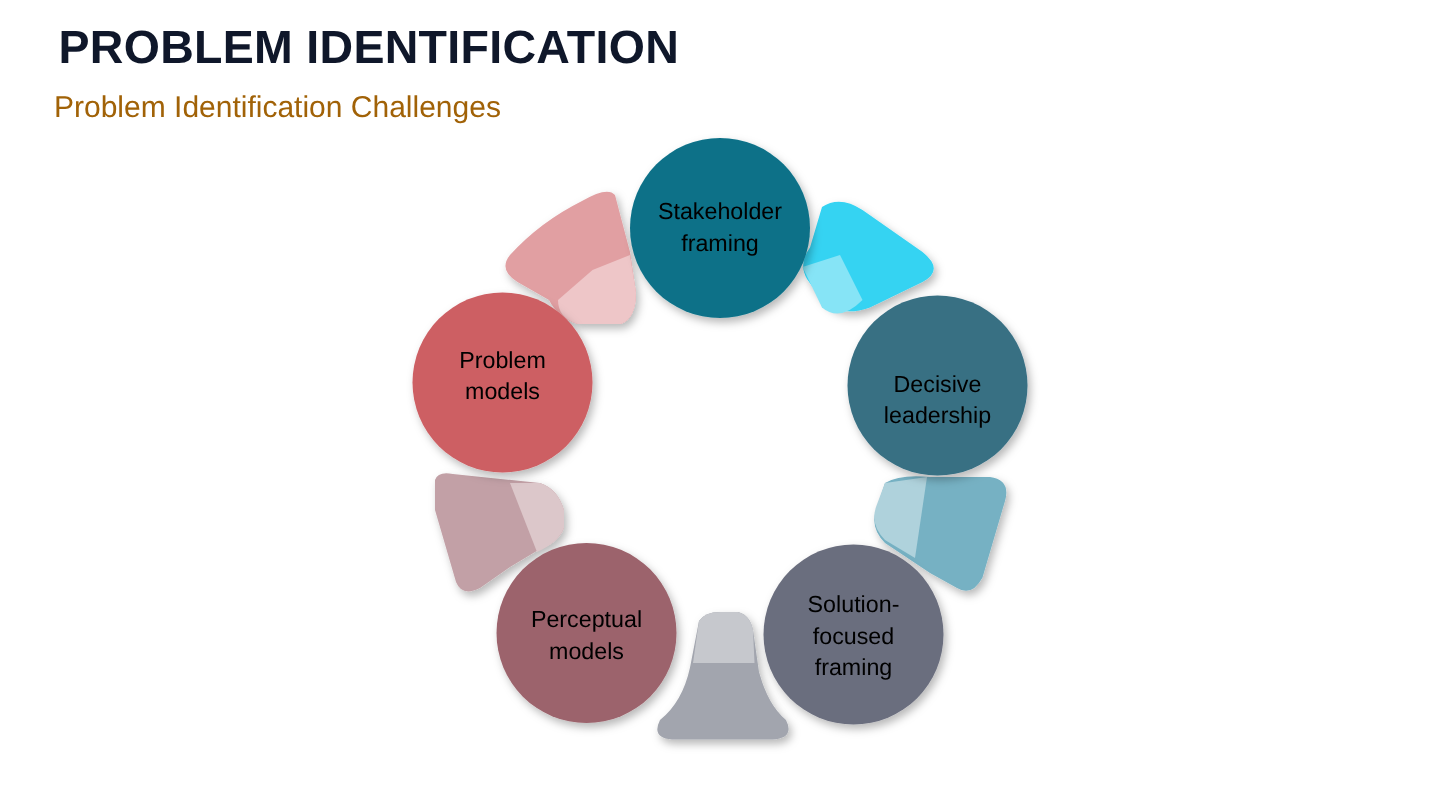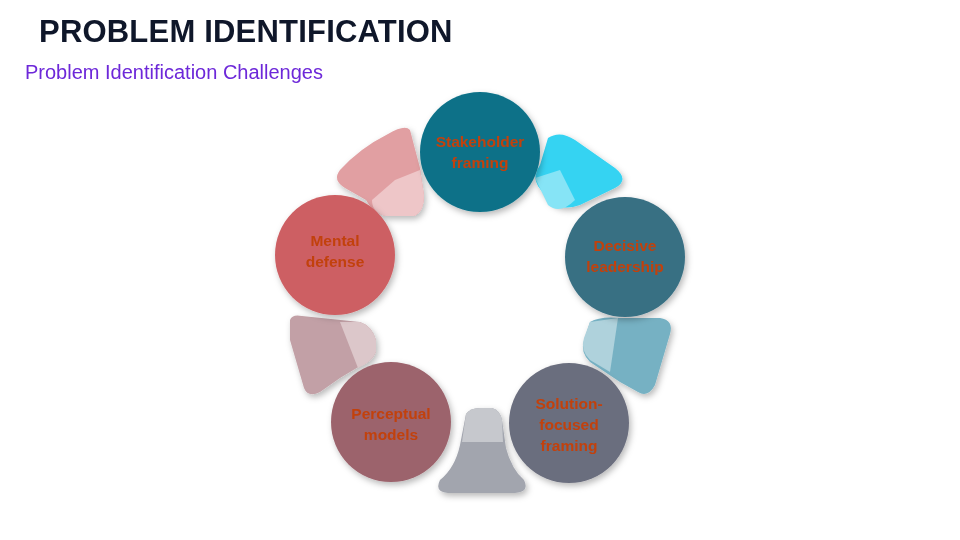--- a/index.html
+++ b/index.html
@@ -1,22 +1,22 @@
 <!DOCTYPE html>
 <html><head>
 <meta charset="utf-8">
 <style>
   html, body { margin:0; padding:0; }
   body { width:960px; height:540px; background:#ffffff; position:relative; overflow:hidden;
          font-family:"Liberation Sans", "DejaVu Sans", sans-serif; }
   .title { position:absolute; left:39px; top:14px; font-size:31px; font-weight:bold; color:#0f172a; letter-spacing:0.2px; }
-  .subtitle { position:absolute; left:25px; top:61px; font-size:20px; color:#6d28d9;text-align:right; }
+  .subtitle { position:absolute; left:36px; top:61px; font-size:20px; color:#a16207;text-align:right; }
   svg.diagram { position:absolute; left:0; top:0; }
-  .node-label { position:absolute; color:#c2410c; font-size:15.5px; text-align:center; line-height:21px;
-                display:flex; align-items:center; justify-content:center; font-weight:bold; }
+  .node-label { position:absolute; color:#000000; font-size:15.5px; text-align:center; line-height:21px;
+                display:flex; align-items:center; justify-content:center; font-weight:normal; }
 </style>
 </head>
 <body>
 
 <div class="title">PROBLEM IDENTIFICATION</div>
 <div class="subtitle">Problem Identification Challenges</div>
 
 <svg class="diagram" width="960" height="540" viewBox="0 0 960 540">
   <defs>
     <filter id="sh" x="-30%" y="-30%" width="160%" height="160%">
@@ -46,16 +46,16 @@
   </g>
 
   <circle cx="480" cy="152" r="60" fill="#0A7188" filter="url(#sh)"></circle>
   <circle cx="625" cy="257" r="60" fill="#386F83" filter="url(#sh)"></circle>
   <circle cx="569" cy="423" r="60" fill="#6B6E7E" filter="url(#sh)"></circle>
   <circle cx="391" cy="422" r="60" fill="#9C636C" filter="url(#sh)"></circle>
   <circle cx="335" cy="255" r="60" fill="#CD5F63" filter="url(#sh)"></circle>
 </svg>
 
 <div class="node-label" style="left:430px;top:122px;width:100px;height:60px;">Stakeholder framing</div>
-<div class="node-label" style="left:575px;top:225px;width:100px;height:62px;">Decisive leadership</div>
+<div class="node-label" style="left:575px;top:236px;width:100px;height:62px;">Decisive leadership</div>
 <div class="node-label" style="left:522px;top:392px;width:94px;height:64px;">Solution-focused framing</div>
 <div class="node-label" style="left:341px;top:393px;width:100px;height:62px;">Perceptual models</div>
-<div class="node-label" style="left:285px;top:220px;width:100px;height:62px;">Mental defense</div>
+<div class="node-label" style="left:285px;top:220px;width:100px;height:62px;">Problem models</div>
 
 </body></html>

